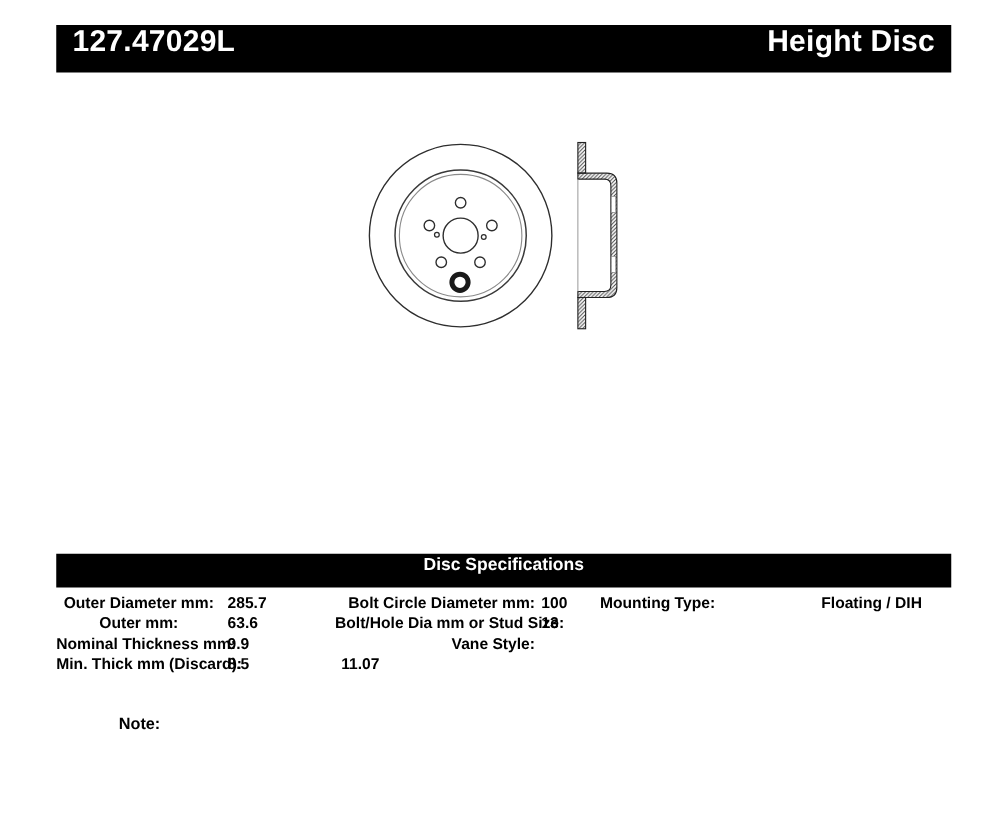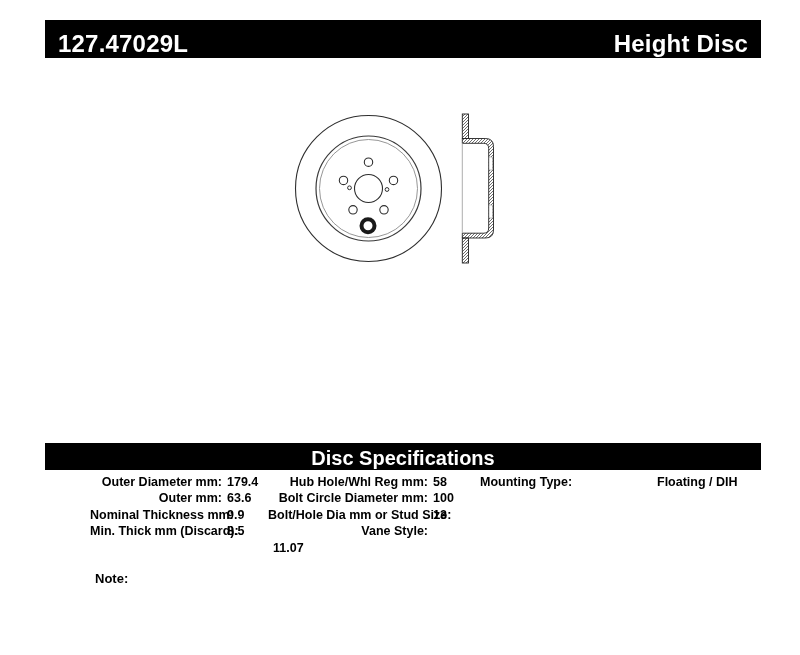--- a/index.html
+++ b/index.html
@@ -9,43 +9,43 @@
     background:#ffffff;
     font-family:"Liberation Sans","DejaVu Sans",sans-serif;
     color:#000;
     overflow:hidden;
   }
   .bar {
     position:absolute;
     left:45px; width:716px;
     background:#000000; color:#ffffff;
     box-sizing:border-box;
-    display:flex; align-items:flex-end;
+    display:flex; align-items:flex-start;
     font-weight:bold;
     gap:44px;
   }
   .header-bar {
     top:20px; height:38px;
     justify-content:space-between;
     padding:0 13px;
     font-size:24px;
     letter-spacing:0.2px;
   }
   .spec-bar {
     top:443px; height:27px;
     justify-content:center;
-    font-size:20px;
+    font-size:14px;
   }
   .drawing-svg { position:absolute; left:280px; top:100px; }
   .spec-col { position:absolute; top:474px; }
   .spec-col-left   { left:45px;  }
   .spec-col-middle { left:268px; }
   .spec-col-right  { left:480px; }
   .spec-row { display:flex; line-height:16.4px; font-size:12.5px; font-weight:bold; white-space:nowrap; }
-  .spec-col-left   .spec-label { width:132px; text-align:right;margin-left:45px; }
+  .spec-col-left   .spec-label { width:132px; text-align:center; }
   .spec-col-middle .spec-label { width:160px; text-align:right; }
   .spec-col-right  .spec-label { width:172px; text-align:left; }
   .spec-value { margin-left:5px; }
   .note-label {
     position:absolute; left:95px; top:571px;
     font-size:13px; font-weight:bold;
   }
 </style>
 </head>
 <body>
@@ -104,41 +104,37 @@
     </g>
   </svg>
 
   <div class="bar spec-bar">
     <span>Disc Specifications</span>
   </div>
 
   <div class="spec-col spec-col-left">
     <div class="spec-row">
       <span class="spec-label">Outer Diameter mm:</span>
-      <span class="spec-value">179.4</span>
+      <span class="spec-value">285.7</span>
     </div>
     <div class="spec-row">
       <span class="spec-label">Outer mm:</span>
       <span class="spec-value">63.6</span>
     </div>
     <div class="spec-row">
       <span class="spec-label">Nominal Thickness mm:</span>
       <span class="spec-value">9.9</span>
     </div>
     <div class="spec-row">
       <span class="spec-label">Min. Thick mm (Discard):</span>
       <span class="spec-value">8.5</span>
     </div>
   </div>
 
   <div class="spec-col spec-col-middle">
-    <div class="spec-row">
-      <span class="spec-label">Hub Hole/Whl Reg mm:</span>
-      <span class="spec-value">58</span>
-    </div>
     <div class="spec-row">
       <span class="spec-label">Bolt Circle Diameter mm:</span>
       <span class="spec-value">100</span>
     </div>
     <div class="spec-row">
       <span class="spec-label">Bolt/Hole Dia mm or Stud Size:</span>
       <span class="spec-value">13</span>
     </div>
     <div class="spec-row">
       <span class="spec-label">Vane Style:</span>

